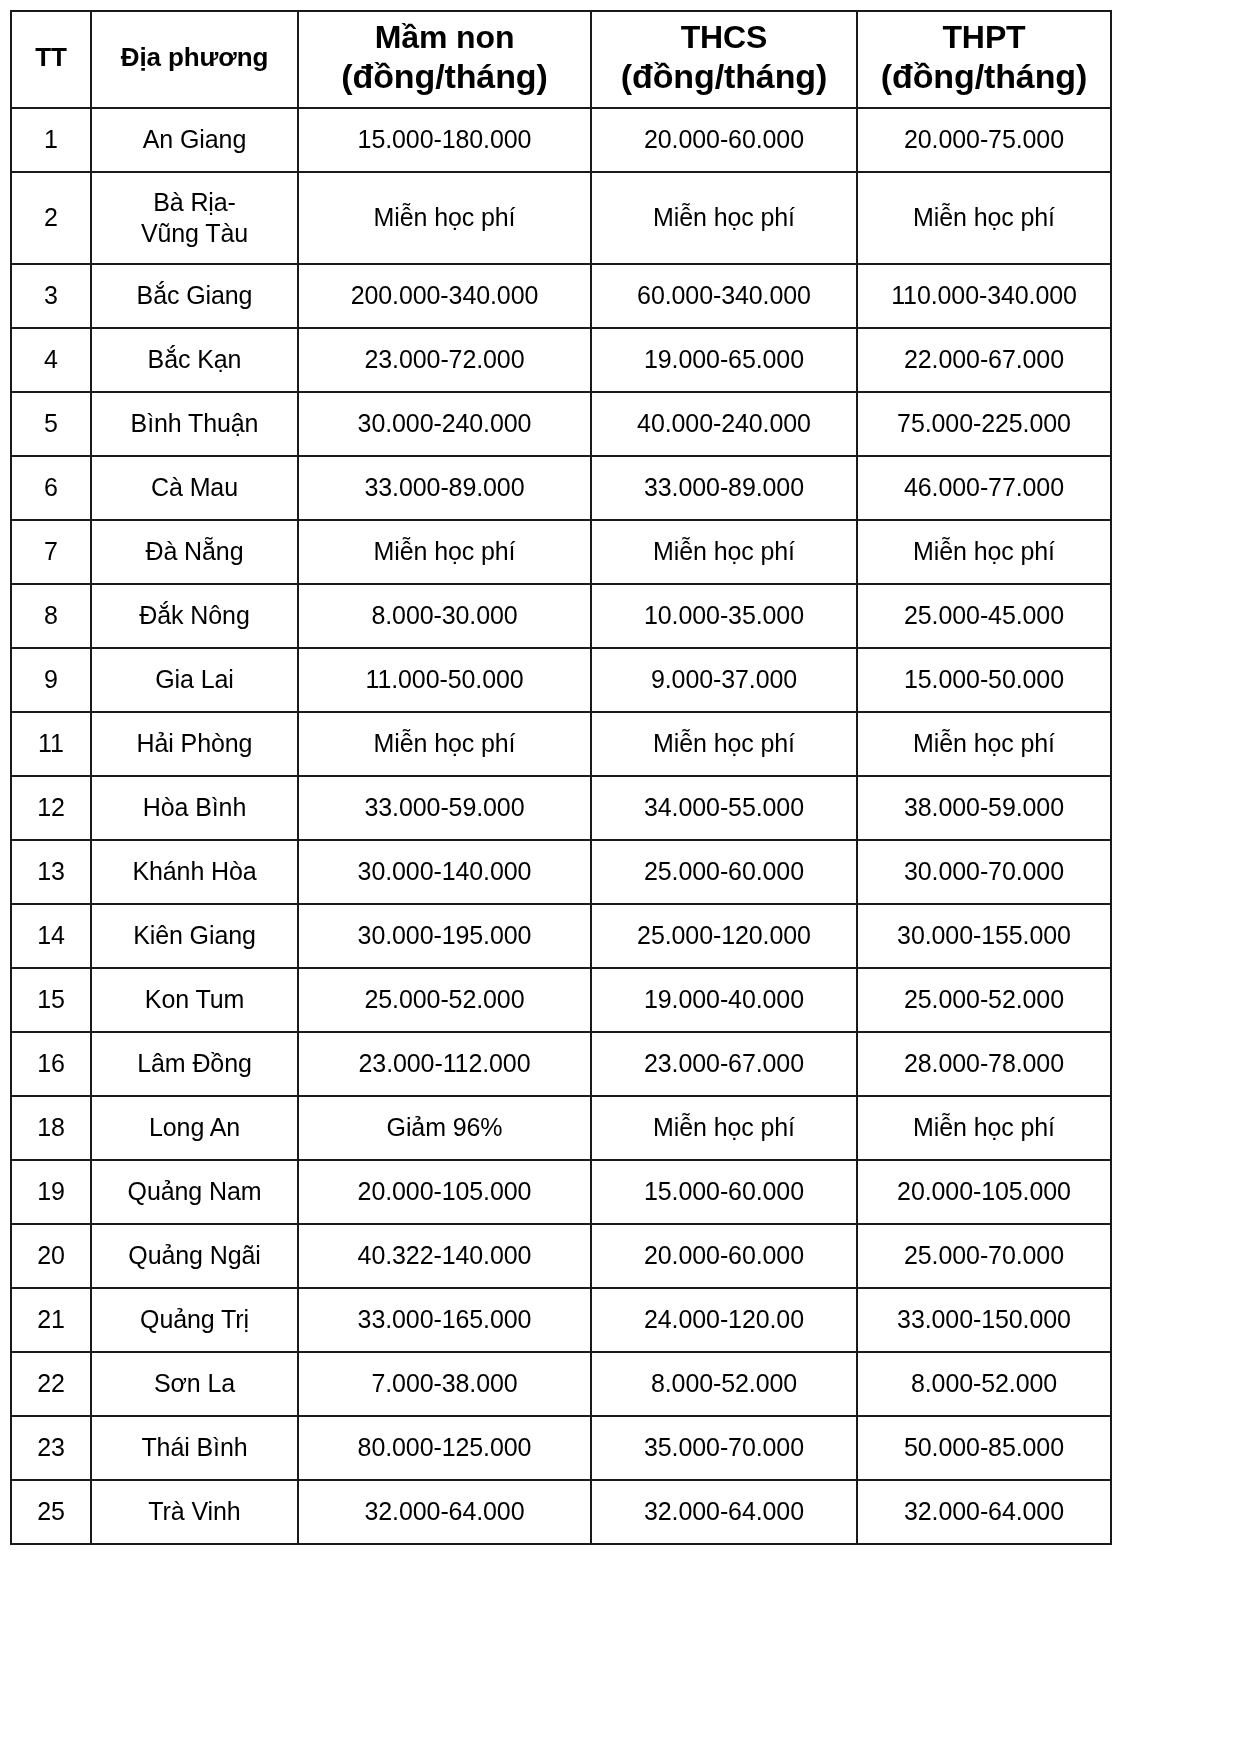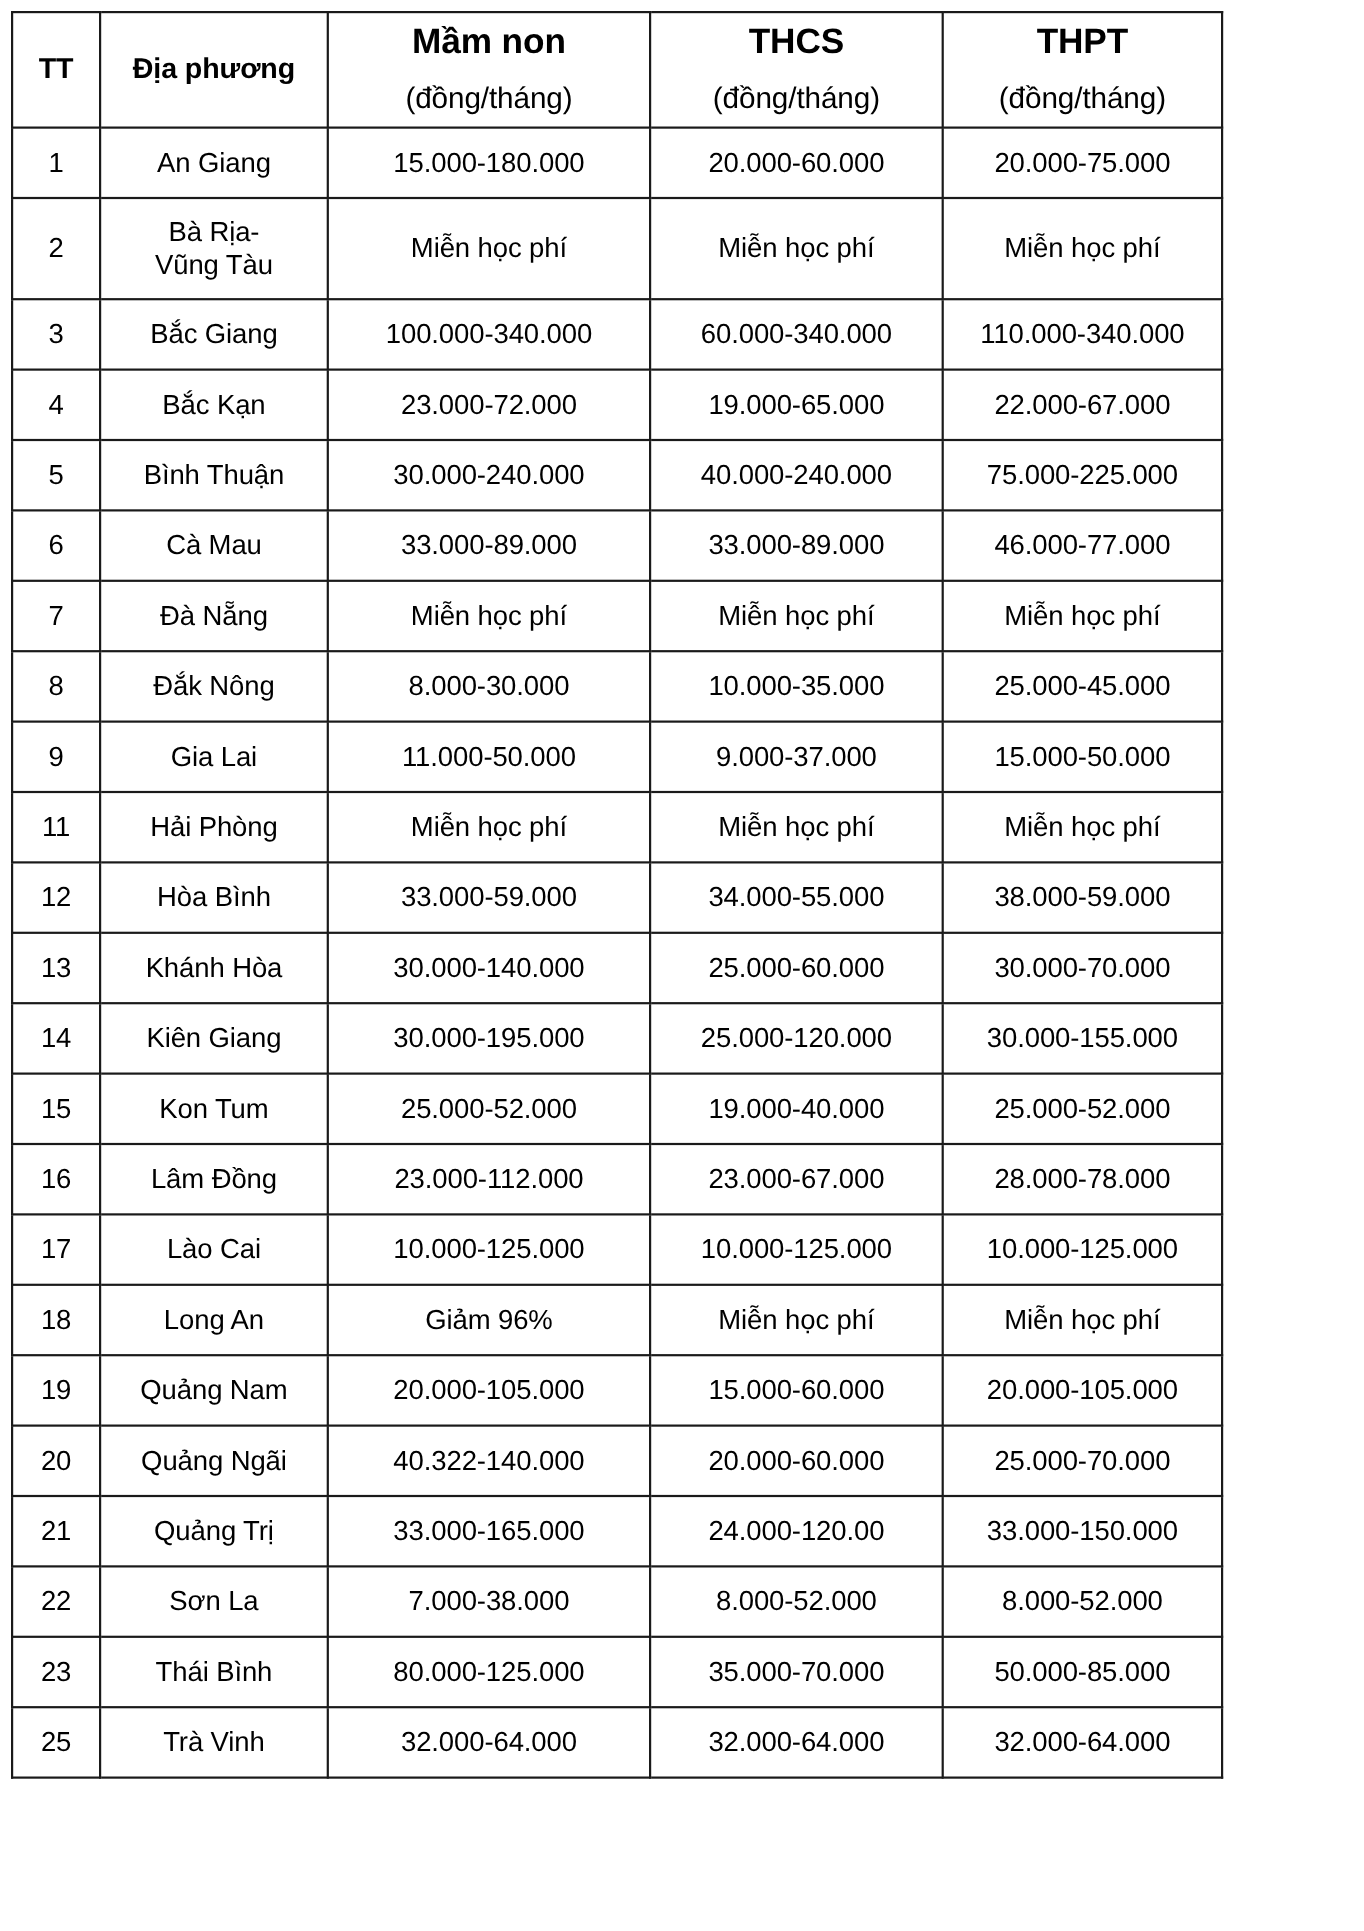--- a/index.html
+++ b/index.html
@@ -57,24 +57,24 @@
   }
 
   .hdr-main {
     display: block;
     font-weight: bold;
     font-size: 32px;
     line-height: 1.16;
   }
   .hdr-sub {
     display: block;
-    font-weight: normal;
-    font-size: 27px;
+    font-weight: bold;
+    font-size: 34px;
     line-height: 1.22;
-    margin-top: 17px;
+    margin-top: 0;
   }
   .hdr-single {
     display: block;
     font-weight: bold;
     font-size: 26px;
   }
 
   table.fee-table tbody td {
     height: 50px;
   }
@@ -131,21 +131,21 @@
         <tr class="tall">
           <td class="col-tt">2</td>
           <td class="col-place">Bà Rịa-<br>Vũng Tàu</td>
           <td class="col-val">Miễn học phí</td>
           <td class="col-val">Miễn học phí</td>
           <td class="col-val">Miễn học phí</td>
         </tr>
         <tr>
           <td class="col-tt">3</td>
           <td class="col-place">Bắc Giang</td>
-          <td class="col-val">100.000-340.000</td>
+          <td class="col-val">200.000-340.000</td>
           <td class="col-val">60.000-340.000</td>
           <td class="col-val">110.000-340.000</td>
         </tr>
         <tr>
           <td class="col-tt">4</td>
           <td class="col-place">Bắc Kạn</td>
           <td class="col-val">23.000-72.000</td>
           <td class="col-val">19.000-65.000</td>
           <td class="col-val">22.000-67.000</td>
         </tr>
@@ -220,27 +220,20 @@
           <td class="col-val">25.000-52.000</td>
         </tr>
         <tr>
           <td class="col-tt">16</td>
           <td class="col-place">Lâm Đồng</td>
           <td class="col-val">23.000-112.000</td>
           <td class="col-val">23.000-67.000</td>
           <td class="col-val">28.000-78.000</td>
         </tr>
         <tr>
-          <td class="col-tt">17</td>
-          <td class="col-place">Lào Cai</td>
-          <td class="col-val">10.000-125.000</td>
-          <td class="col-val">10.000-125.000</td>
-          <td class="col-val">10.000-125.000</td>
-        </tr>
-        <tr>
           <td class="col-tt">18</td>
           <td class="col-place">Long An</td>
           <td class="col-val">Giảm 96%</td>
           <td class="col-val">Miễn học phí</td>
           <td class="col-val">Miễn học phí</td>
         </tr>
         <tr>
           <td class="col-tt">19</td>
           <td class="col-place">Quảng Nam</td>
           <td class="col-val">20.000-105.000</td>

